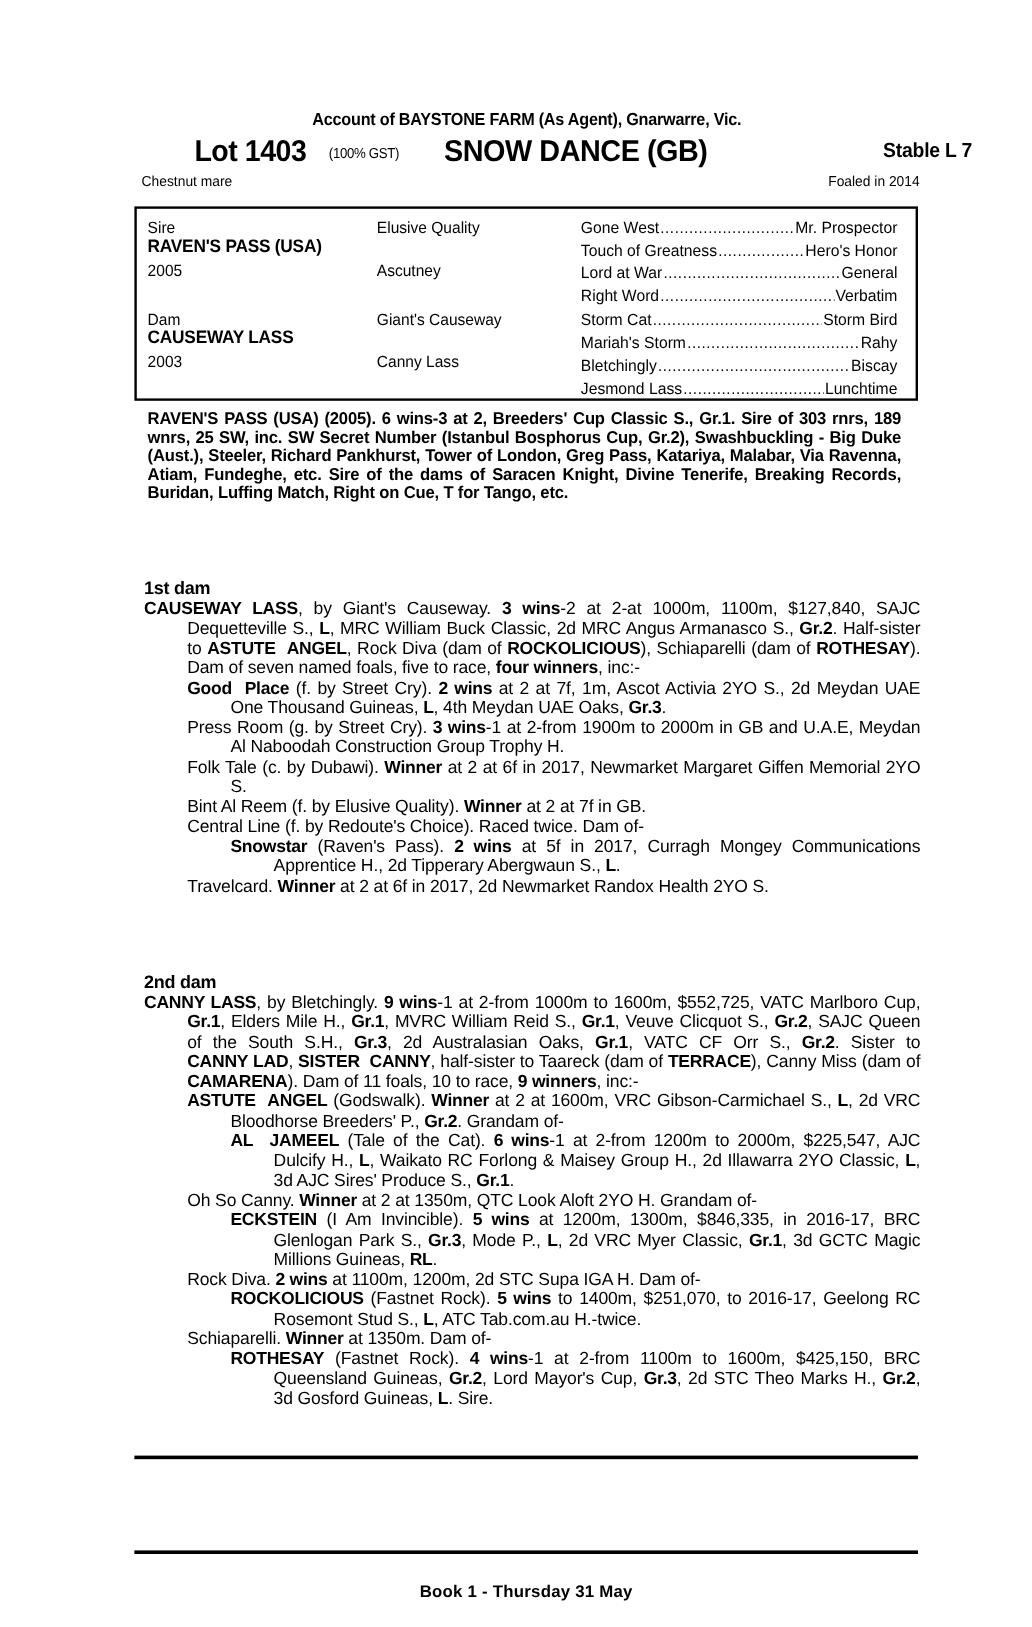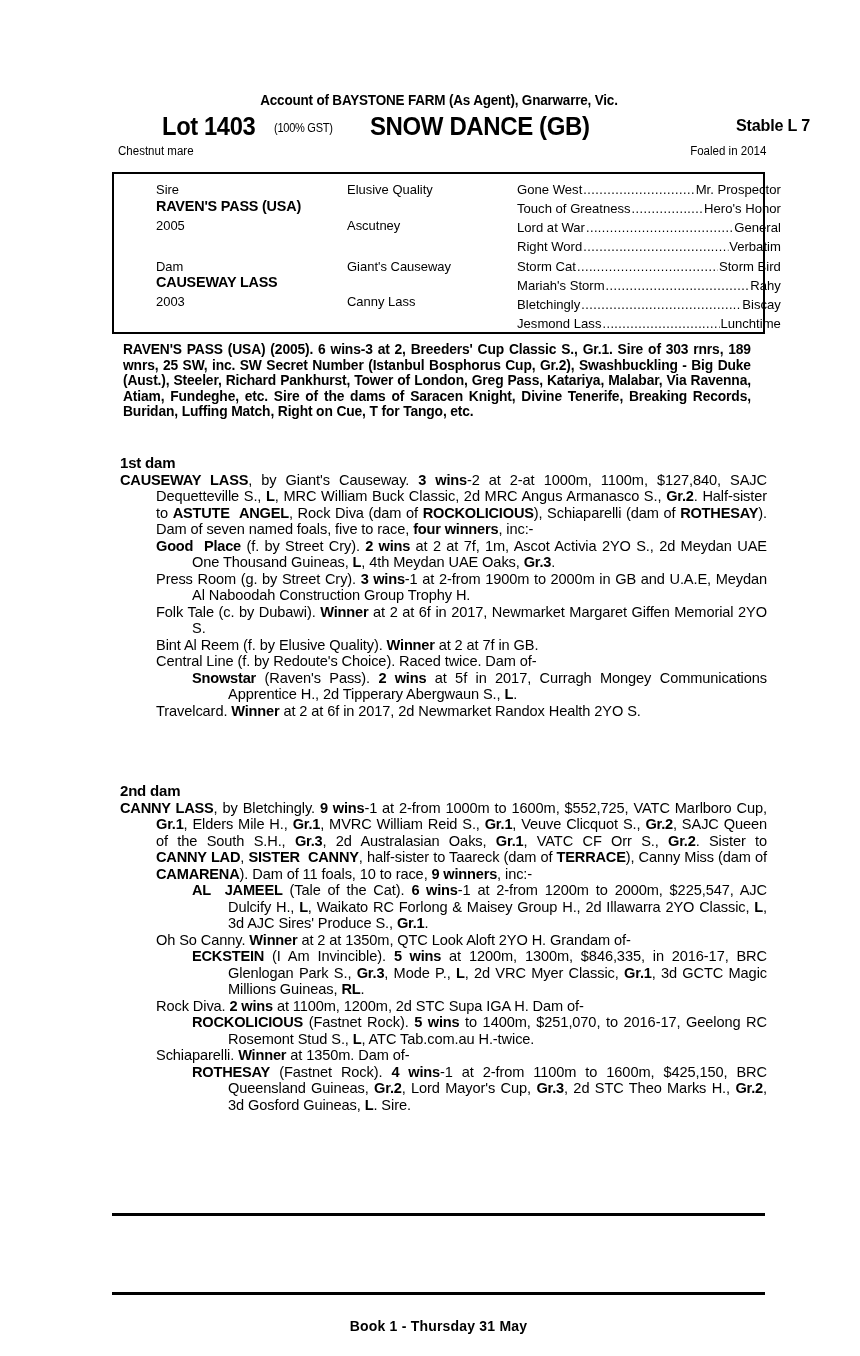--- a/index.html
+++ b/index.html
@@ -100,21 +100,20 @@
   }
 
   
   .ped-box {
     position: absolute;
     left: 112px; top: 172px;
     width: 653px;
     height: 162px;
     border: 2px solid #000;
     box-sizing: border-box;
-    padding-left: 33px;
   }
   .ped-inner {
     position: relative;
     width: 100%;
     height: 100%;
   }
   .ped-cell {
     position: absolute;
     font-size: 13.5px;
     line-height: 14px;
@@ -169,20 +168,21 @@
     letter-spacing: -0.2px;
     margin: 0 0 0 8px;
   }
   .blk {
     position: absolute;
     width: 655px;
     font-size: 14.6px;
     line-height: 16.5px;
     text-align: justify;
     letter-spacing: -0.1px;
+    margin-top: 28px;
   }
   .blk p {
     margin: 0;
     text-align: justify;
     text-justify: inter-word;
   }
   .ind1 { padding-left: 44px; text-indent: -36px; }
   .ind2 { padding-left: 80px; text-indent: -36px; }
   .ind3 { padding-left: 116px; text-indent: -36px; }
   b, strong { font-weight: bold; letter-spacing: -0.2px; }
@@ -315,20 +315,21 @@
         <p class="ind2">Central Line (f. by Redoute's Choice). Raced twice. Dam of-</p>
         <p class="ind3"><b>Snowstar</b> (Raven's Pass). <b>2 wins</b> at 5f in 2017, Curragh Mongey Communications Apprentice H., 2d Tipperary Abergwaun S., <b>L</b>.</p>
         <p class="ind2">Travelcard. <b>Winner</b> at 2 at 6f in 2017, 2d Newmarket Randox Health 2YO S.</p>
       </div>
   </div>
 
   <div class="blk blk2">
     <div class="sec-head">2nd dam</div>
     <div>
         <p class="ind1"><b>CANNY LASS</b>, by Bletchingly. <b>9 wins</b>-1 at 2-from 1000m to 1600m, $552,725, VATC Marlboro Cup, <b>Gr.1</b>, Elders Mile H., <b>Gr.1</b>, MVRC William Reid S., <b>Gr.1</b>, Veuve Clicquot S., <b>Gr.2</b>, SAJC Queen of the South S.H., <b>Gr.3</b>, 2d Australasian Oaks, <b>Gr.1</b>, VATC CF Orr S., <b>Gr.2</b>. Sister to <b>CANNY&nbsp;LAD</b>, <b>SISTER&nbsp;&nbsp;CANNY</b>, half-sister to Taareck (dam of <b>TERRACE</b>), Canny Miss (dam of <b>CAMARENA</b>). Dam of 11 foals, 10 to race, <b>9 winners</b>, inc:-</p>
+        <p class="ind2"><b>ASTUTE&nbsp;&nbsp;ANGEL</b> (Godswalk). <b>Winner</b> at 2 at 1600m, VRC Gibson-Carmichael S., <b>L</b>, 2d VRC Bloodhorse Breeders' P., <b>Gr.2</b>. Grandam of-</p>
         <p class="ind3"><b>AL&nbsp;&nbsp;JAMEEL</b> (Tale of the Cat). <b>6 wins</b>-1 at 2-from 1200m to 2000m, $225,547, AJC Dulcify H., <b>L</b>, Waikato RC Forlong &amp; Maisey Group H., 2d Illawarra 2YO Classic, <b>L</b>, 3d AJC Sires' Produce S., <b>Gr.1</b>.</p>
         <p class="ind2">Oh So Canny. <b>Winner</b> at 2 at 1350m, QTC Look Aloft 2YO H. Grandam of-</p>
         <p class="ind3"><b>ECKSTEIN</b> (I Am Invincible). <b>5 wins</b> at 1200m, 1300m, $846,335, in 2016-17, BRC Glenlogan Park S., <b>Gr.3</b>, Mode P., <b>L</b>, 2d VRC Myer Classic, <b>Gr.1</b>, 3d GCTC Magic Millions Guineas, <b>RL</b>.</p>
         <p class="ind2">Rock Diva. <b>2 wins</b> at 1100m, 1200m, 2d STC Supa IGA H. Dam of-</p>
         <p class="ind3"><b>ROCKOLICIOUS</b> (Fastnet Rock). <b>5 wins</b> to 1400m, $251,070, to 2016-17, Geelong RC Rosemont Stud S., <b>L</b>, ATC Tab.com.au H.-twice.</p>
         <p class="ind2">Schiaparelli. <b>Winner</b> at 1350m. Dam of-</p>
         <p class="ind3"><b>ROTHESAY</b> (Fastnet Rock). <b>4 wins</b>-1 at 2-from 1100m to 1600m, $425,150, BRC Queensland Guineas, <b>Gr.2</b>, Lord Mayor's Cup, <b>Gr.3</b>, 2d STC Theo Marks H., <b>Gr.2</b>, 3d Gosford Guineas, <b>L</b>. Sire.</p>
       </div>
   </div>
 

